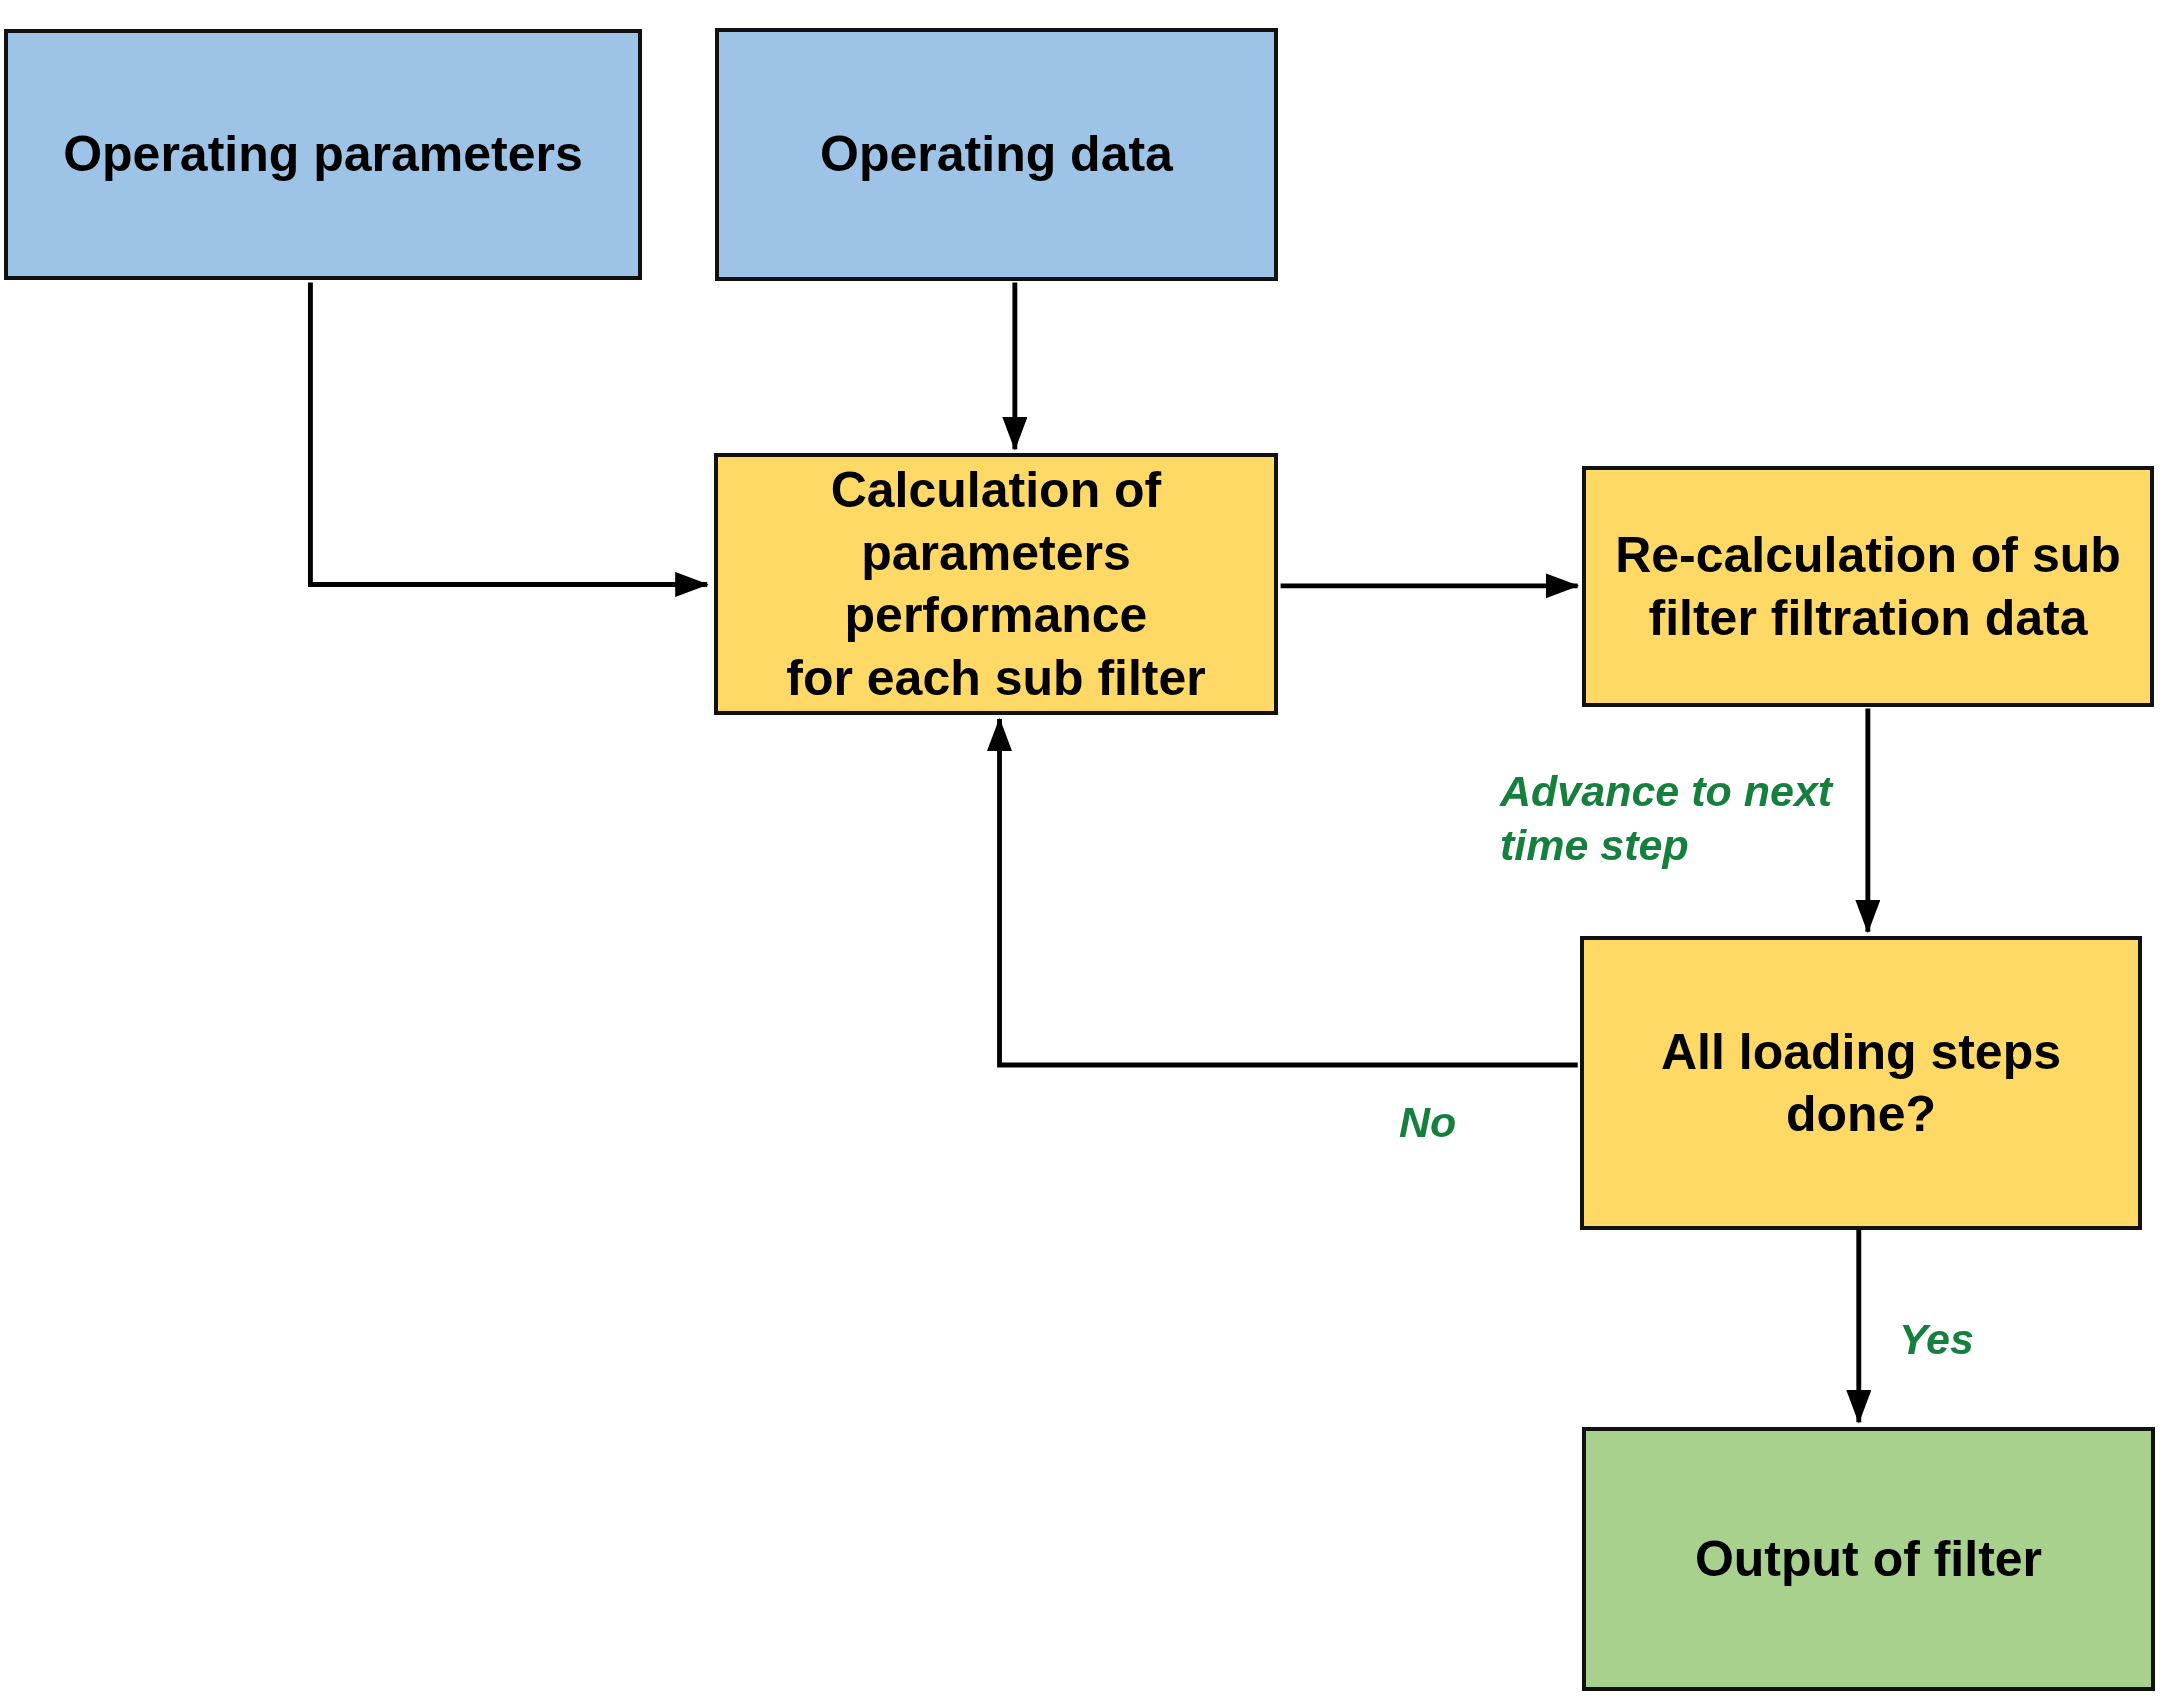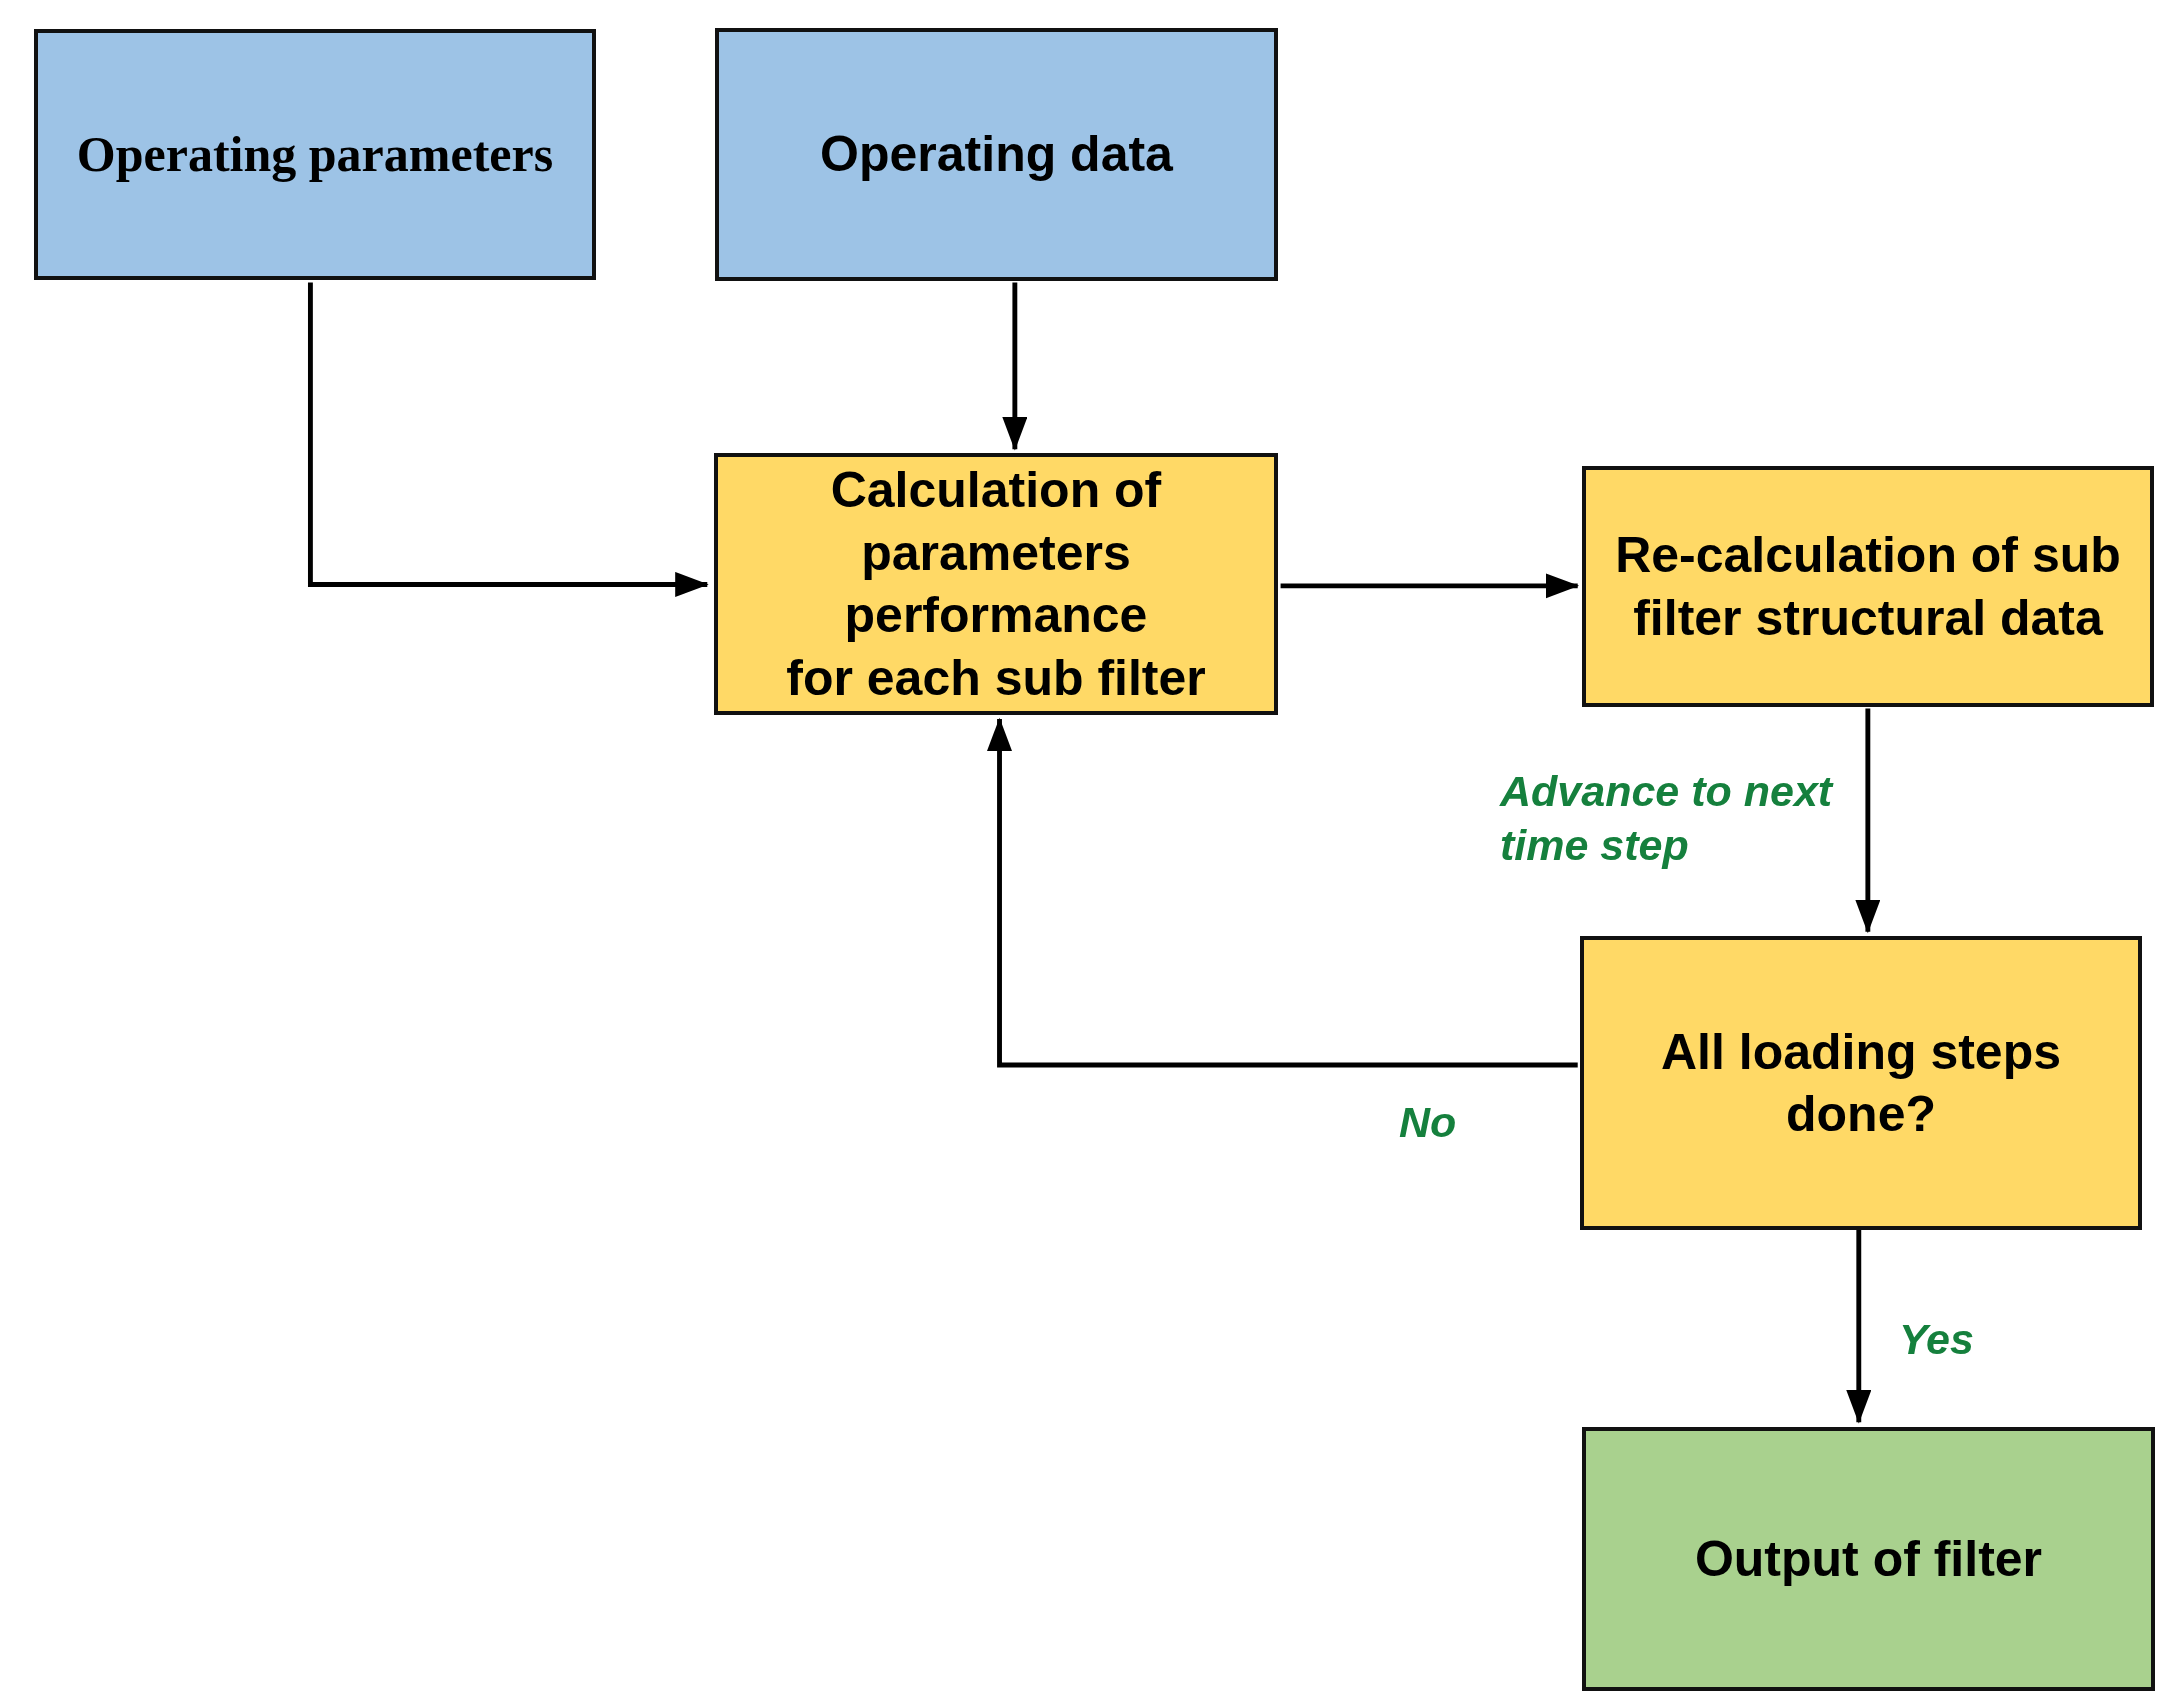--- a/index.html
+++ b/index.html
@@ -31,21 +31,21 @@
     justify-content: center;
     text-align: center;
   }
   .node .label {
     font-size: 50px;
     font-weight: bold;
     color: #000000;
     line-height: 1.25;
     white-space: pre-line;
   }
-  #node-operating   { left: 34px;   top: 29px;   width: 562px; height: 251px; font-family: Liberation Serif, serif; }
+  #node-operating   { left: 4px;   top: 29px;   width: 638px; height: 251px; }
   #node-structural  { left: 715px; top: 28px;   width: 563px; height: 253px; }
   #node-calculation { left: 714px; top: 453px;  width: 564px; height: 262px; }
   #node-recalc      { left: 1582px; top: 466px;  width: 572px; height: 241px; }
   #node-loading     { left: 1580px; top: 936px; width: 562px; height: 294px; }
   #node-output      { left: 1582px; top: 1427px; width: 573px; height: 264px; }
 
   .edge-label {
     position: absolute;
     z-index: 3;
     font-weight: bold;
@@ -87,21 +87,21 @@
   </div>
 
   <div class="node" id="node-calculation" style="background: rgb(255, 217, 102);">
     <span class="label">Calculation of
 parameters performance
 for each sub filter</span>
   </div>
 
   <div class="node" id="node-recalc" style="background: rgb(255, 217, 102);">
     <span class="label">Re-calculation of sub
-filter structural data</span>
+filter filtration data</span>
   </div>
 
   <div class="node" id="node-loading" style="background: rgb(255, 217, 102);">
     <span class="label">All loading steps
 done?</span>
   </div>
 
   <div class="node" id="node-output" style="background: rgb(169, 209, 142);">
     <span class="label">Output of filter</span>
   </div>

